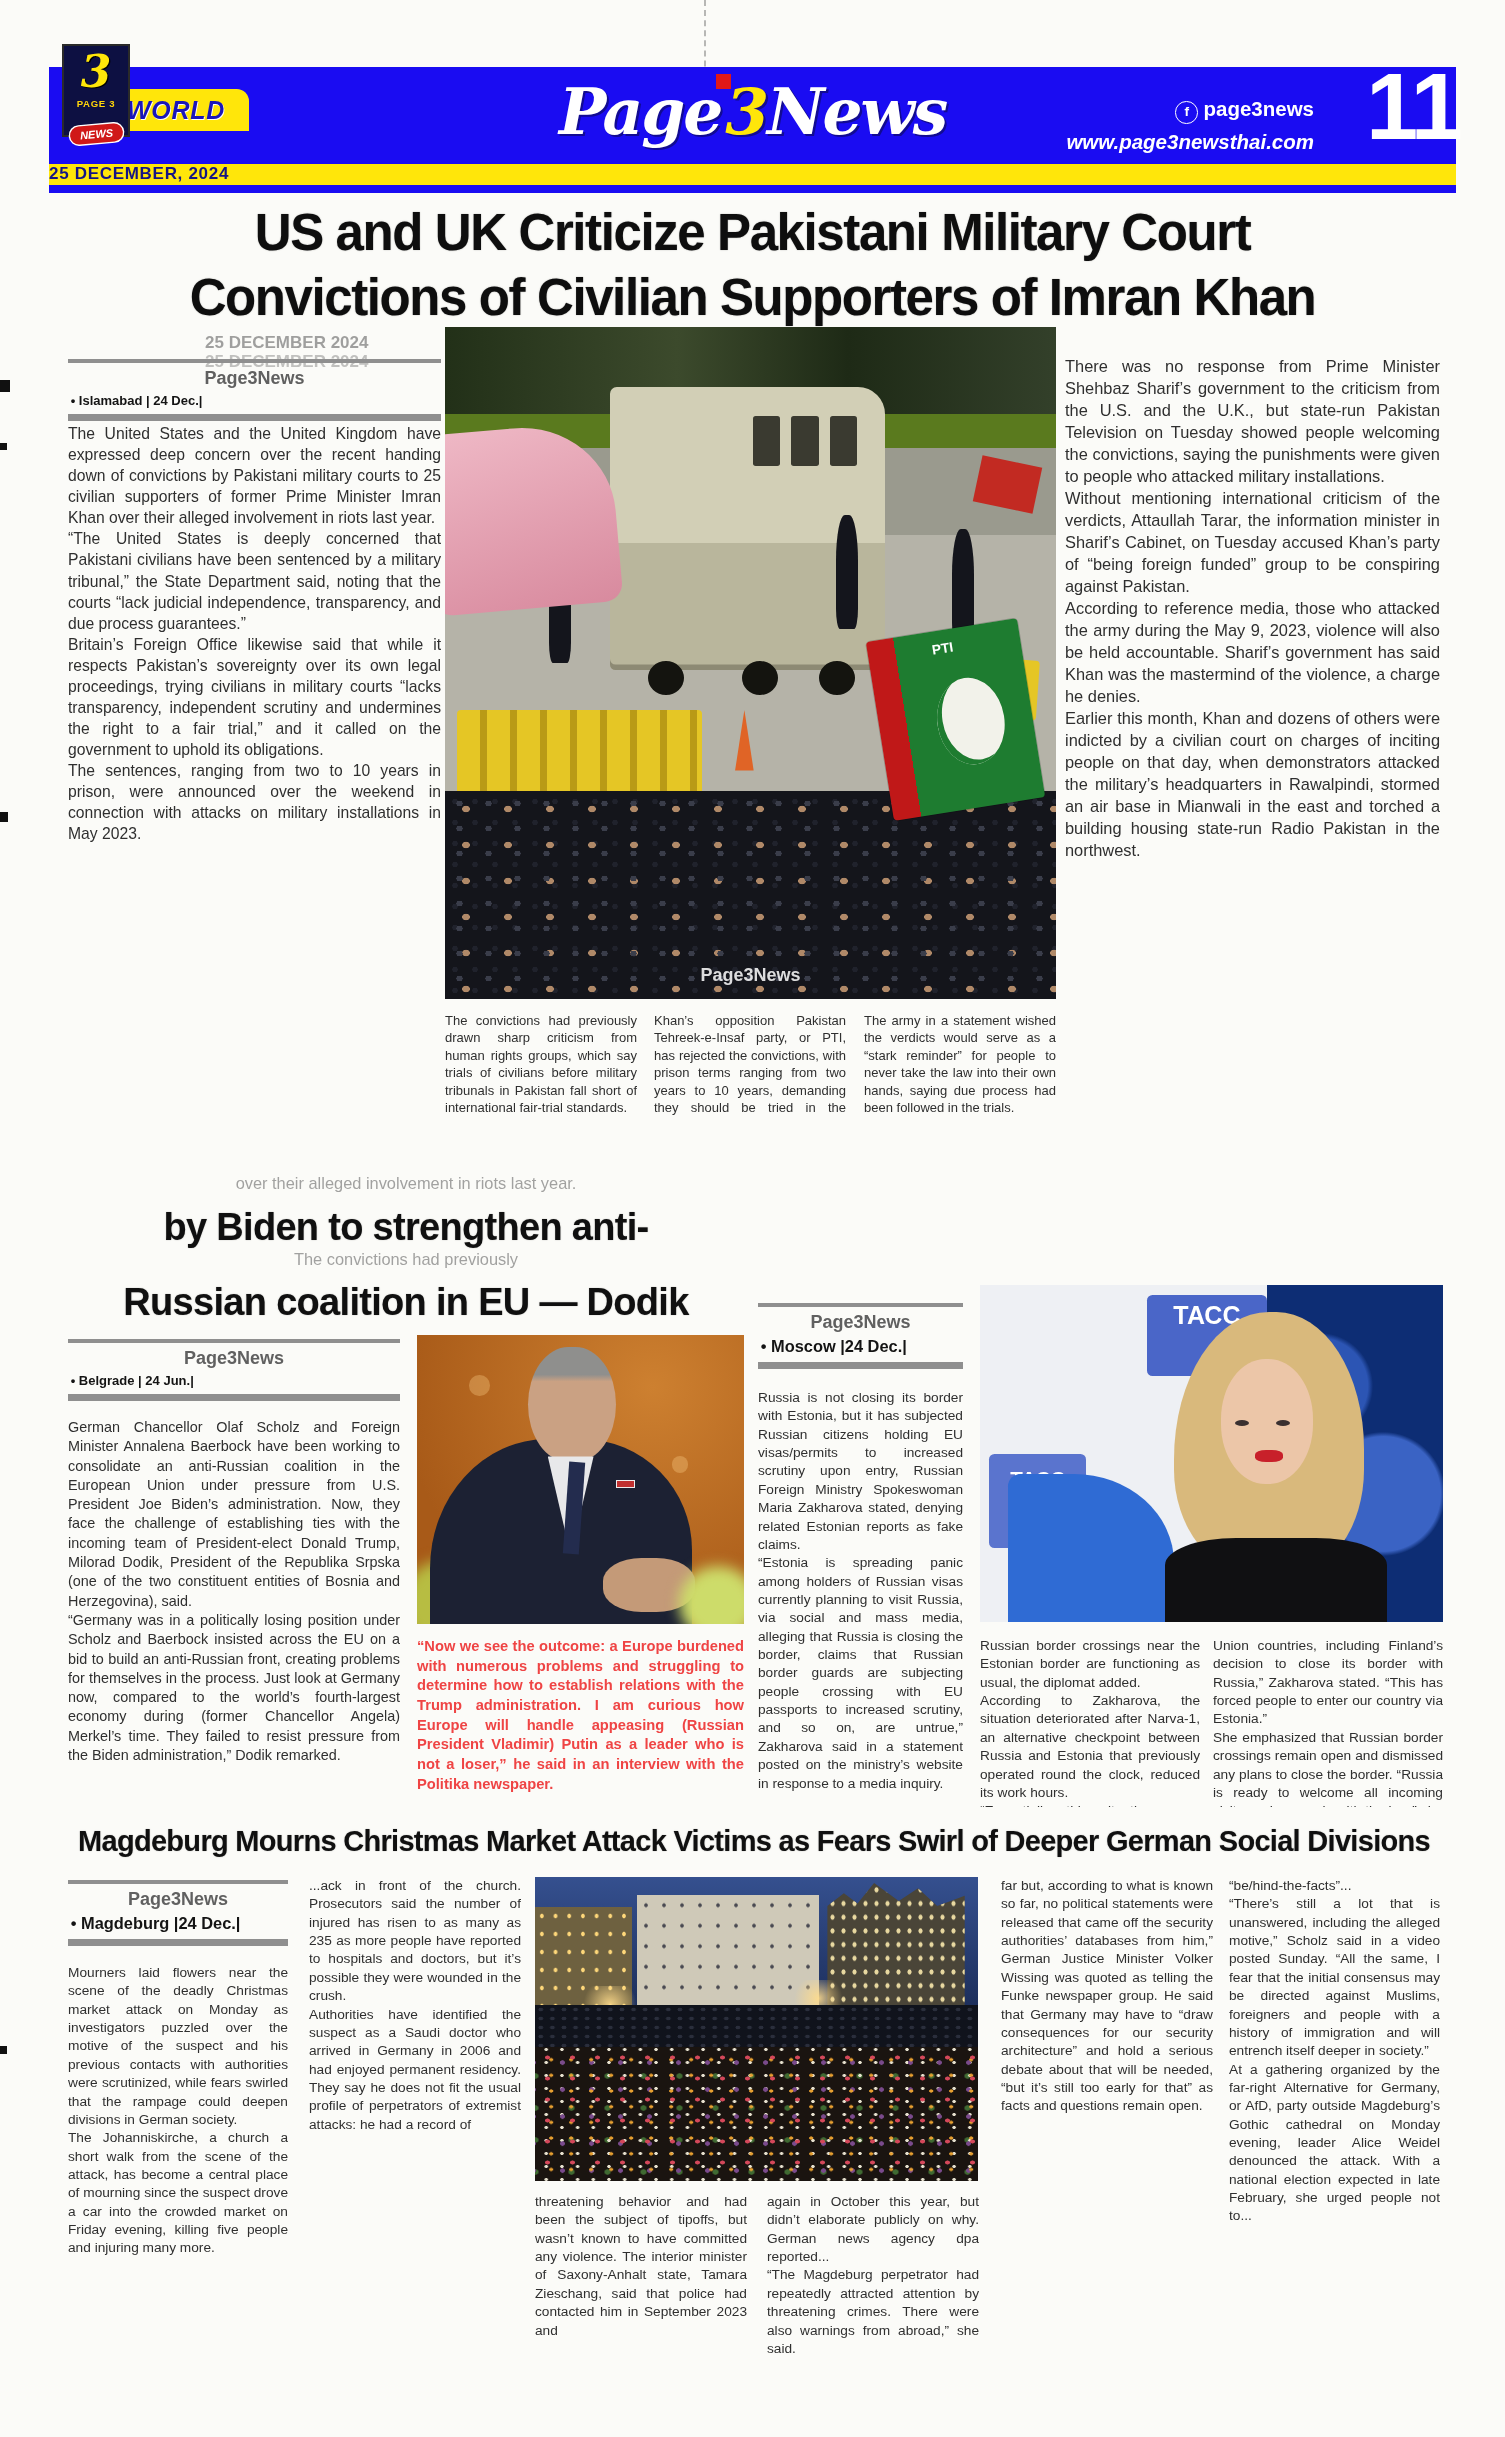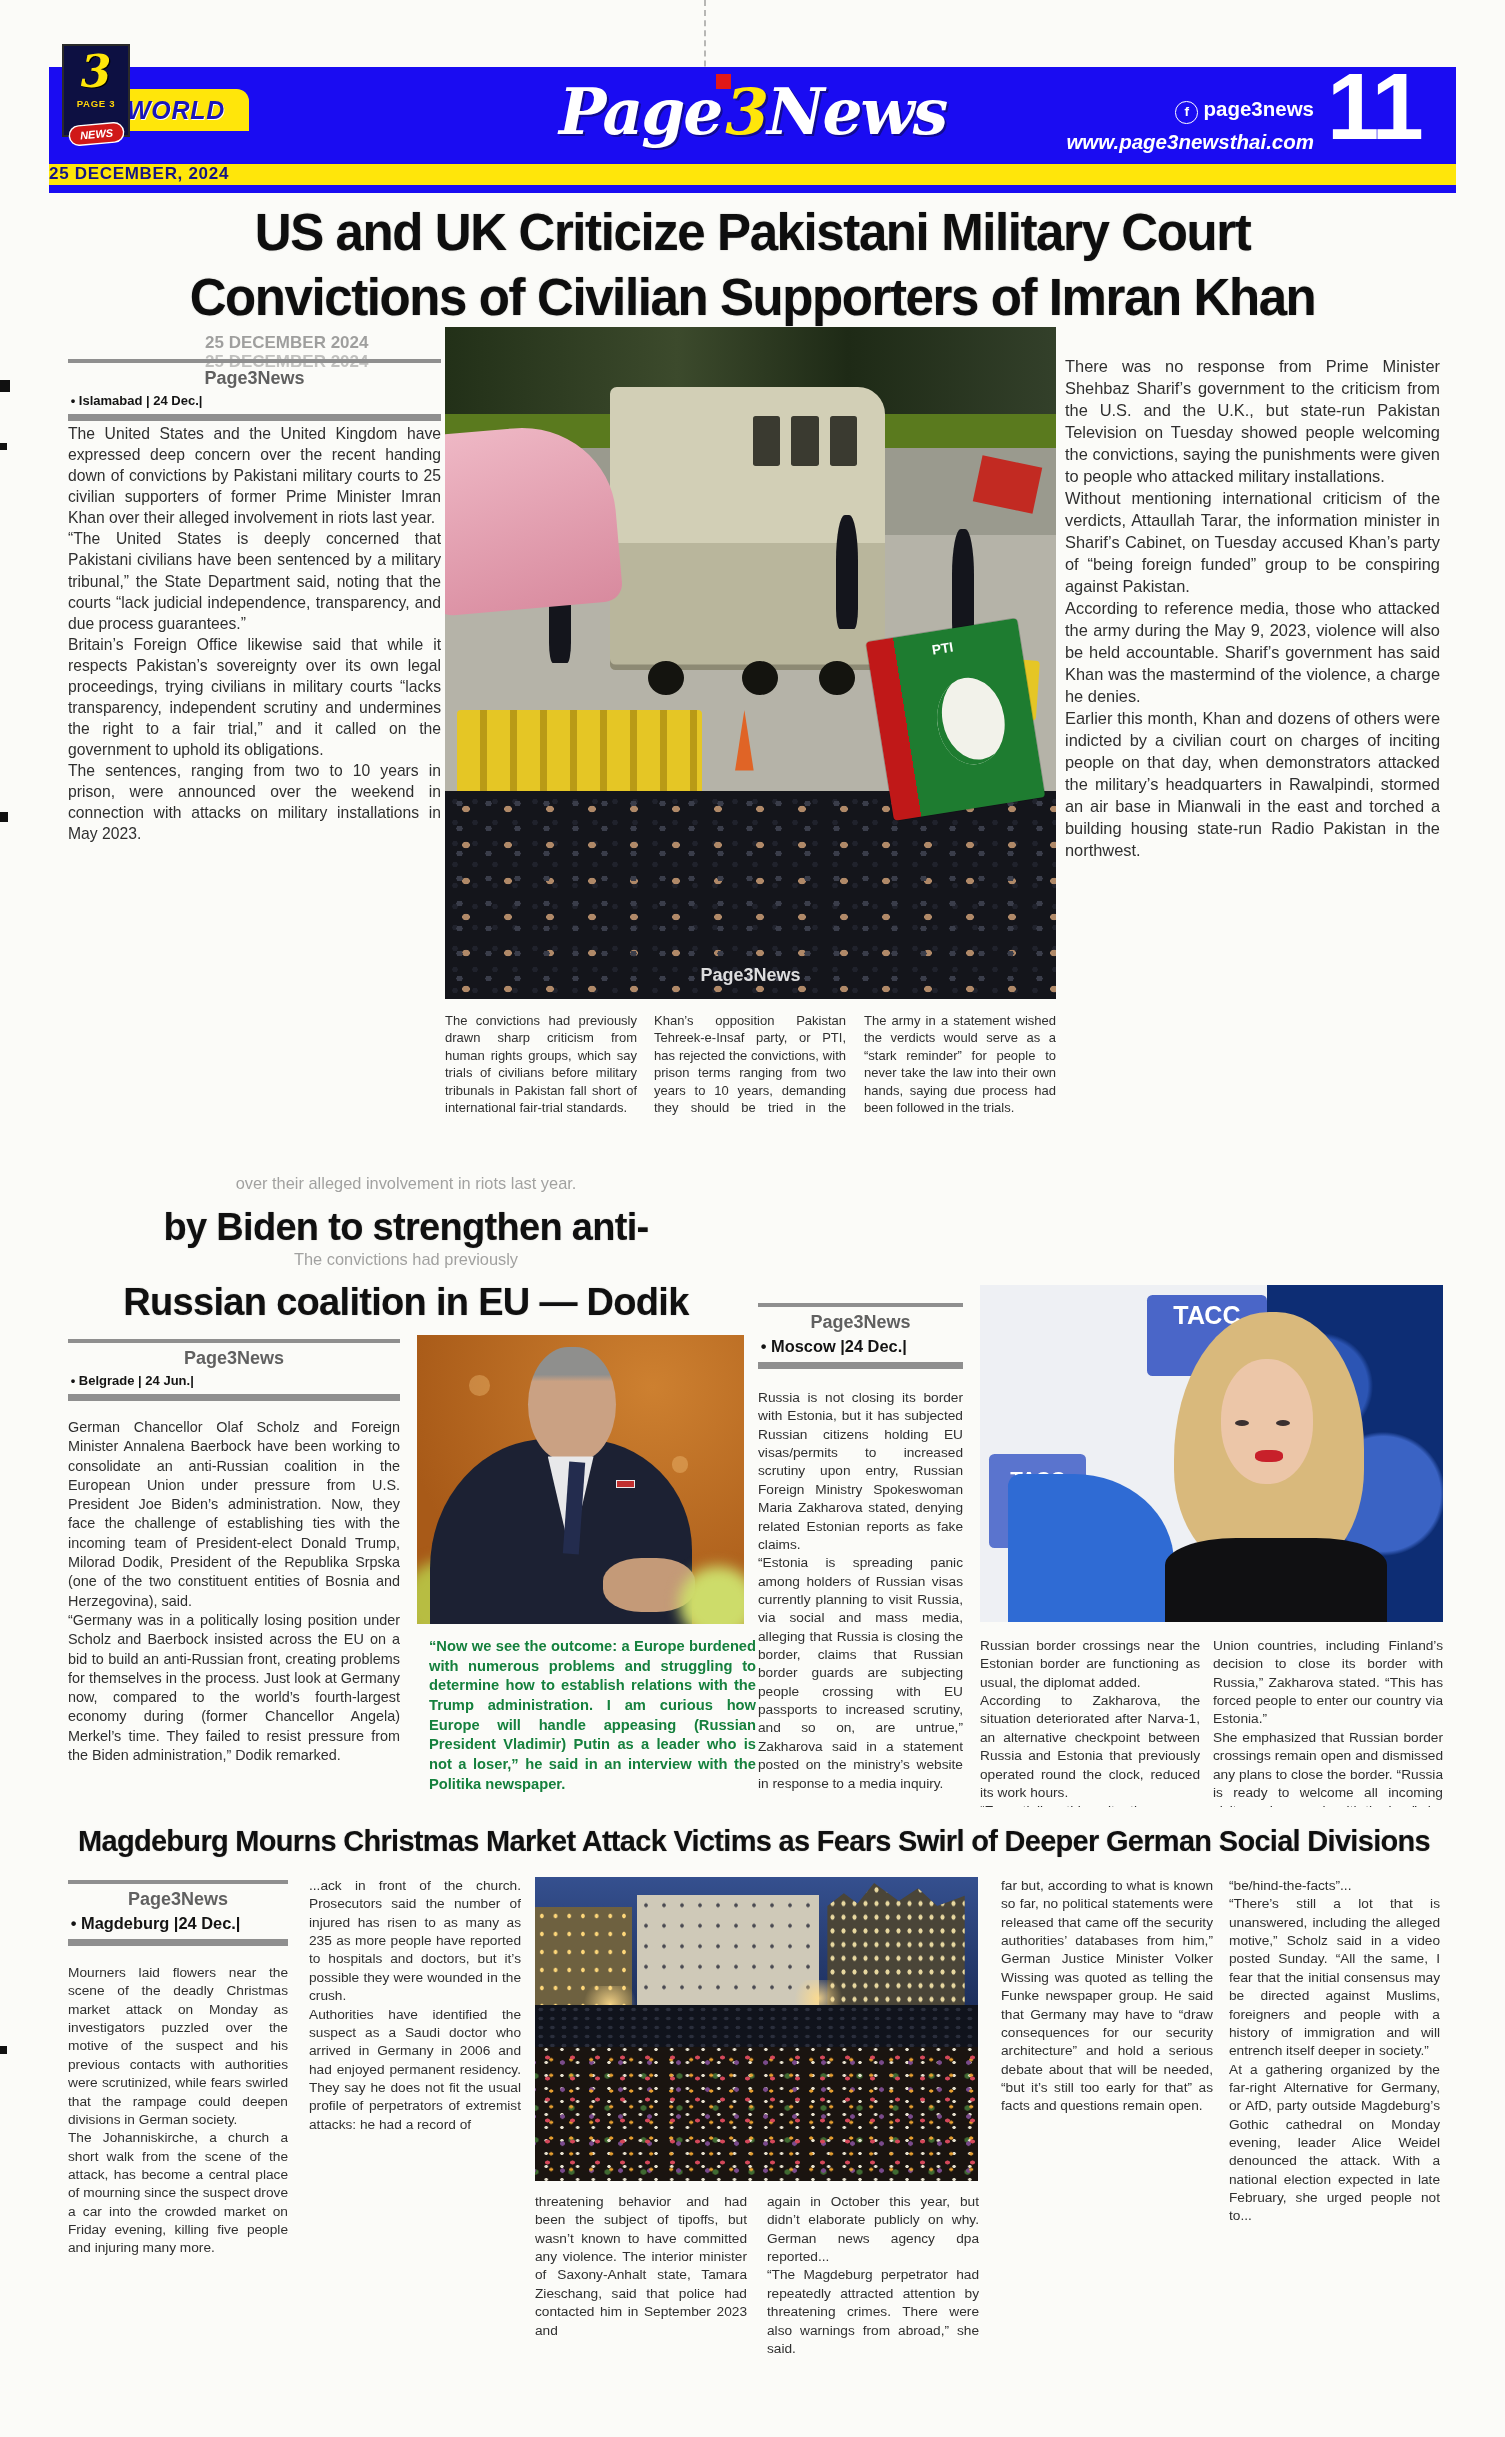--- a/index.html
+++ b/index.html
@@ -18,21 +18,21 @@
              color:#fff;font:italic bold 11px/18px "Liberation Sans",sans-serif;text-align:center;transform:rotate(-5deg);box-shadow:0 0 0 1.4px #fff;}
   .world-tab{left:103px;top:89px;width:146px;height:42px;background:#ffe60a;border-radius:12.3px 12.3px 0 0;z-index:3;text-align:center;}
   .world-txt{color:#1b16b8;font:italic bold 25px/42px "Liberation Sans",sans-serif;letter-spacing:0.7px;text-shadow:0.7px 0.7px 0 #fff;}
   .masthead{left:506px;top:71px;width:493px;text-align:center;color:#fff;z-index:2;
             font:italic bold 63px/82px "DejaVu Serif",serif;letter-spacing:-2.1px;text-shadow:2.1px 2.1px 0 rgba(10,10,50,.5);}
   .m3{color:#ffe60a;position:relative;padding-left:4.1px;}
   .m3red{position:absolute;left:-5.5px;top:-1.4px;width:15px;height:15px;background:#e01818;}
   .fb-line{left:1095px;top:97px;width:219px;text-align:right;color:#fff;font-size:20.5px;font-weight:bold;z-index:2;}
   .fbicon{display:inline-block;width:20.5px;height:20.5px;border:1.4px solid #fff;border-radius:50%;font:bold 13.7px/19px "Liberation Sans",sans-serif;text-align:center;margin-right:5.5px;}
   .web-line{left:1047px;top:130px;width:267px;text-align:right;color:#fff;font-size:20.5px;font-weight:bold;font-style:italic;z-index:2;}
-  .pagenum{left:1327px;top:60px;width:130px;color:#fff;font-weight:bold;font-size:94px;line-height:94px;z-index:2;letter-spacing:-2.7px;}
+  .pagenum{left:1366px;top:60px;width:130px;color:#fff;font-weight:bold;font-size:94px;line-height:94px;z-index:2;letter-spacing:-2.7px;}
   
   .mh{left:68px;width:1369px;text-align:center;font-weight:800;font-size:51px;letter-spacing:-1.4px;color:#0e0e0e;text-shadow:0 0 1.4px rgba(0,0,0,.35);}
   .ghostline{color:#555;opacity:.55;font-size:17px;font-weight:bold;}
   .a2h{left:68px;width:676px;text-align:center;font-weight:800;font-size:38px;letter-spacing:-0.7px;color:#101010;text-shadow:0 0 1.4px rgba(0,0,0,.3);}
   .a2g{left:68px;width:676px;text-align:center;color:#666;font-size:16.4px;opacity:.6;}
   .a3h{left:756px;width:686px;text-align:center;font-weight:800;font-size:32px;letter-spacing:-0.7px;color:#101010;text-shadow:0 0 1.4px rgba(0,0,0,.3);}
   .a4h{left:68px;width:1372px;text-align:center;font-weight:800;font-size:29px;letter-spacing:-0.7px;color:#101010;text-shadow:0 0 1.4px rgba(0,0,0,.3);}
   
   .rule{height:4.8px;background:#8f8f8f;margin:2.7px 0;}
   .byline{text-align:center;font-weight:bold;font-size:18px;color:#606060;padding:1.4px 0;}
@@ -91,21 +91,21 @@
   .p4-glow{position:absolute;background:radial-gradient(circle,rgba(255,220,140,.9),transparent 60%);}
   .p4-heads{position:absolute;left:0;top:42%;width:100%;height:14%;background-color:#10131c;background-image:radial-gradient(#2a2e3c 2.1px,transparent 2.7px);background-size:11.6px 9px;}
   .p4-sea{position:absolute;left:0;top:56%;width:100%;height:44%;background-color:#1a1410;
           background-image:radial-gradient(#d4485a 2.1px,transparent 2.7px),radial-gradient(#e8a030 1.7px,transparent 2.4px),
             radial-gradient(#7a4a8c 2.1px,transparent 2.7px),radial-gradient(#e8e2d0 1.4px,transparent 2.1px),radial-gradient(#3f6a32 2.7px,transparent 3.4px);
           background-size:25px 21px,20px 15.7px,29px 27px,15.7px 13px,36px 32px;
           background-position:0 0,6.2px 4.8px,13px 2.1px,3.4px 9px,18.5px 13px;}
   
   .fold{left:704px;top:0;height:127px;width:0;border-left:2.1px dashed #8a8a8a;opacity:.6;}
   .edgemark{left:0;background:#111;}
-  .quote{font-weight:bold;color:#15803d;margin-left:12px;}
+  .quote{font-weight:bold;color:#ef4444;}
 </style>
 </head>
 <body>
 
 <div id="page">
 
   <div class="abs fold"></div>
   <div class="abs edgemark" style="top:380px;width:9.6px;height:12.3px"></div>
   <div class="abs edgemark" style="top:443px;width:6.8px;height:6.8px"></div>
   <div class="abs edgemark" style="top:812px;width:8.2px;height:9.6px"></div>

